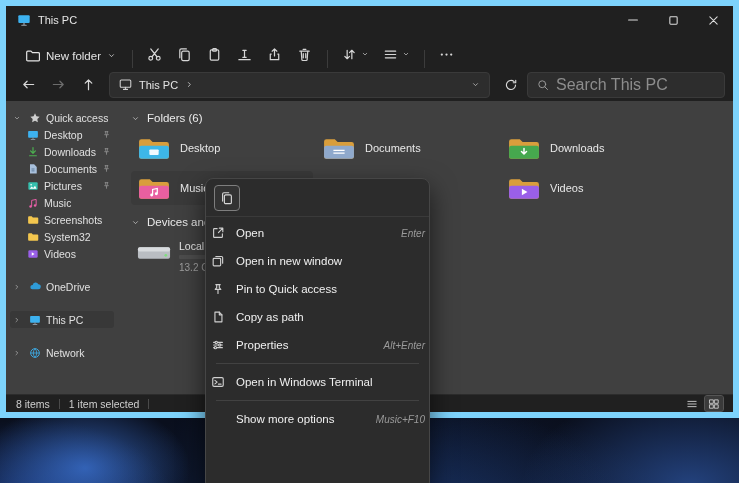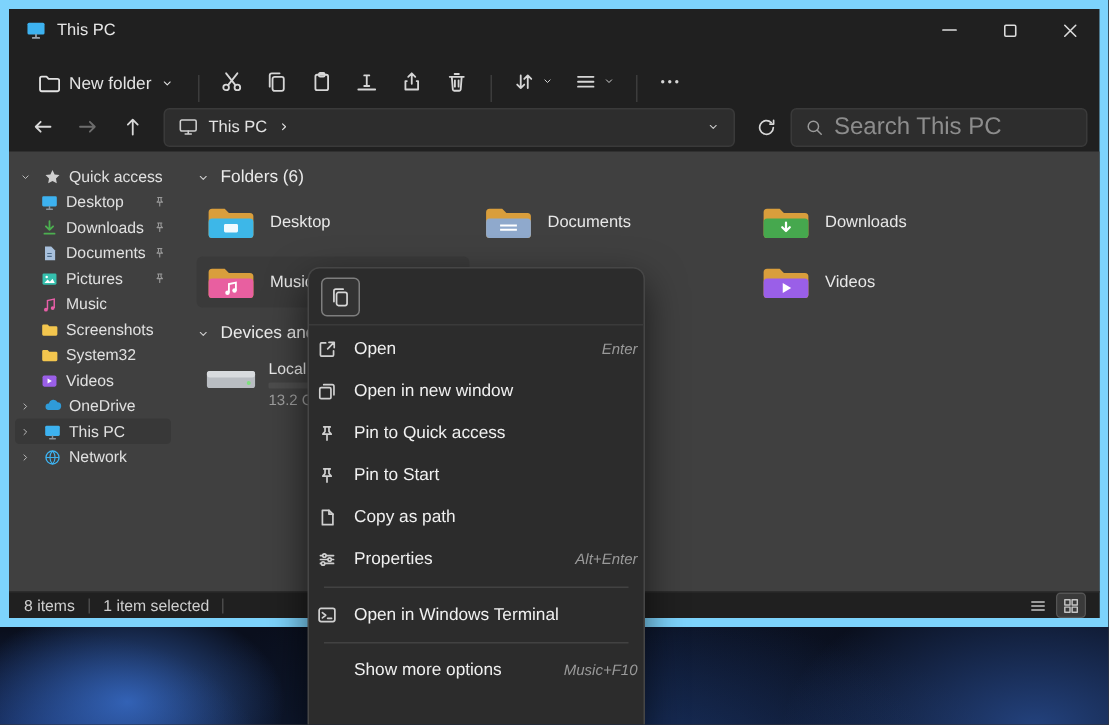--- a/index.html
+++ b/index.html
@@ -47,21 +47,21 @@
   .searchbox input::placeholder{color:#8d8d8d;}
   
   .content{flex:1;display:flex;min-height:0;background:#404040;}
   .sidebar{width:112px;flex:0 0 auto;padding:8px 4px 0 4px;font-size:10.5px;color:#e0e0e0;}
   .side-item{display:flex;align-items:center;height:17px;padding:0 3px;border-radius:3px;gap:4px;}
   .side-item .chev{width:11px;color:#bdbdbd;flex:0 0 auto;display:flex;}
   .side-item .sic{width:14px;flex:0 0 auto;display:flex;justify-content:center;}
   .side-item .lbl{white-space:nowrap;overflow:hidden;}
   .side-item .pin{margin-left:auto;color:#9a9a9a;display:flex;}
   .side-item.child{padding-left:16px;}
-  .side-item.toplevel{margin-top:0;}
+  .side-item.toplevel{margin-top:16px;}
   .side-item.selected{background:#383838;}
   .main{flex:1;padding:8px 8px 0 13px;min-width:0;}
   .sec-head{display:flex;align-items:center;gap:7px;height:18px;font-size:11.5px;color:#eaeaea;}
   .sec-head .chev{color:#cfcfcf;display:flex;}
   .tiles{display:grid;grid-template-columns:182px 182px 182px;column-gap:3px;row-gap:6px;margin:4px 0 8px 0;}
   .tile{display:flex;align-items:center;gap:9px;height:34px;padding:0 6px;border-radius:4px;font-size:11px;color:#e8e8e8;}
   .tile.selected{background:#3a3a3a;}
   .drive{display:flex;align-items:flex-start;gap:8px;margin-top:6px;width:182px;padding:3px 6px;border-radius:4px;}
   .drive .dinfo{display:flex;flex-direction:column;gap:3px;min-width:0;}
   .drive .dname{font-size:10.5px;color:#e8e8e8;white-space:nowrap;}
@@ -557,29 +557,20 @@
           <svg class="ic" width="14" height="14" viewBox="0 0 16 16">
             <path d="M5.5 3h5M6.5 3v3.5L4.8 8.5h6.4L9.5 6.5V3M8 8.5V13"></path>
           </svg>
         </span>
       <span>Pin to Quick access</span>
       <span class="sc"></span>
     </div>
     <div class="ctx-item">
       <span class="mi">
           <svg class="ic" width="14" height="14" viewBox="0 0 16 16">
-            <path d="M5.5 3h5M6.5 3v3.5L4.8 8.5h6.4L9.5 6.5V3M8 8.5V13"></path>
-          </svg>
-        </span>
-      <span>Pin to Start</span>
-      <span class="sc"></span>
-    </div>
-    <div class="ctx-item">
-      <span class="mi">
-          <svg class="ic" width="14" height="14" viewBox="0 0 16 16">
             <path d="M4.5 2.5h5l3 3v8h-8z"></path>
             <path d="M9.5 2.5v3h3"></path>
           </svg>
         </span>
       <span>Copy as path</span>
       <span class="sc"></span>
     </div>
     <div class="ctx-item">
       <span class="mi">
           <svg class="ic" width="14" height="14" viewBox="0 0 16 16">

